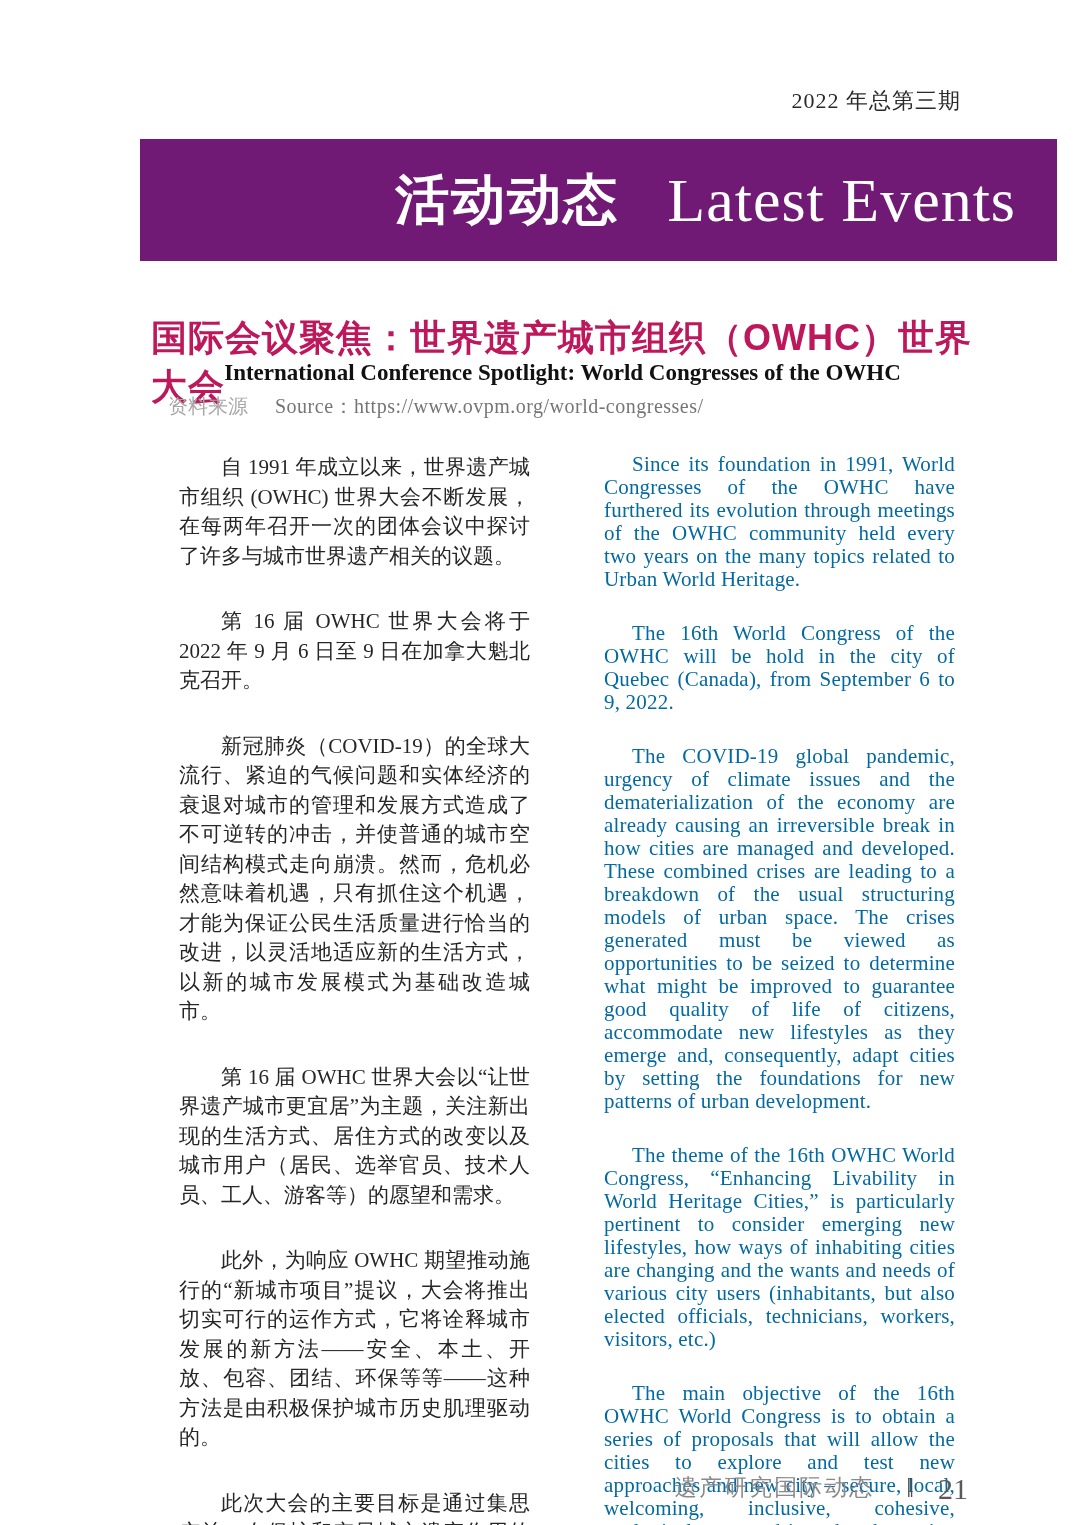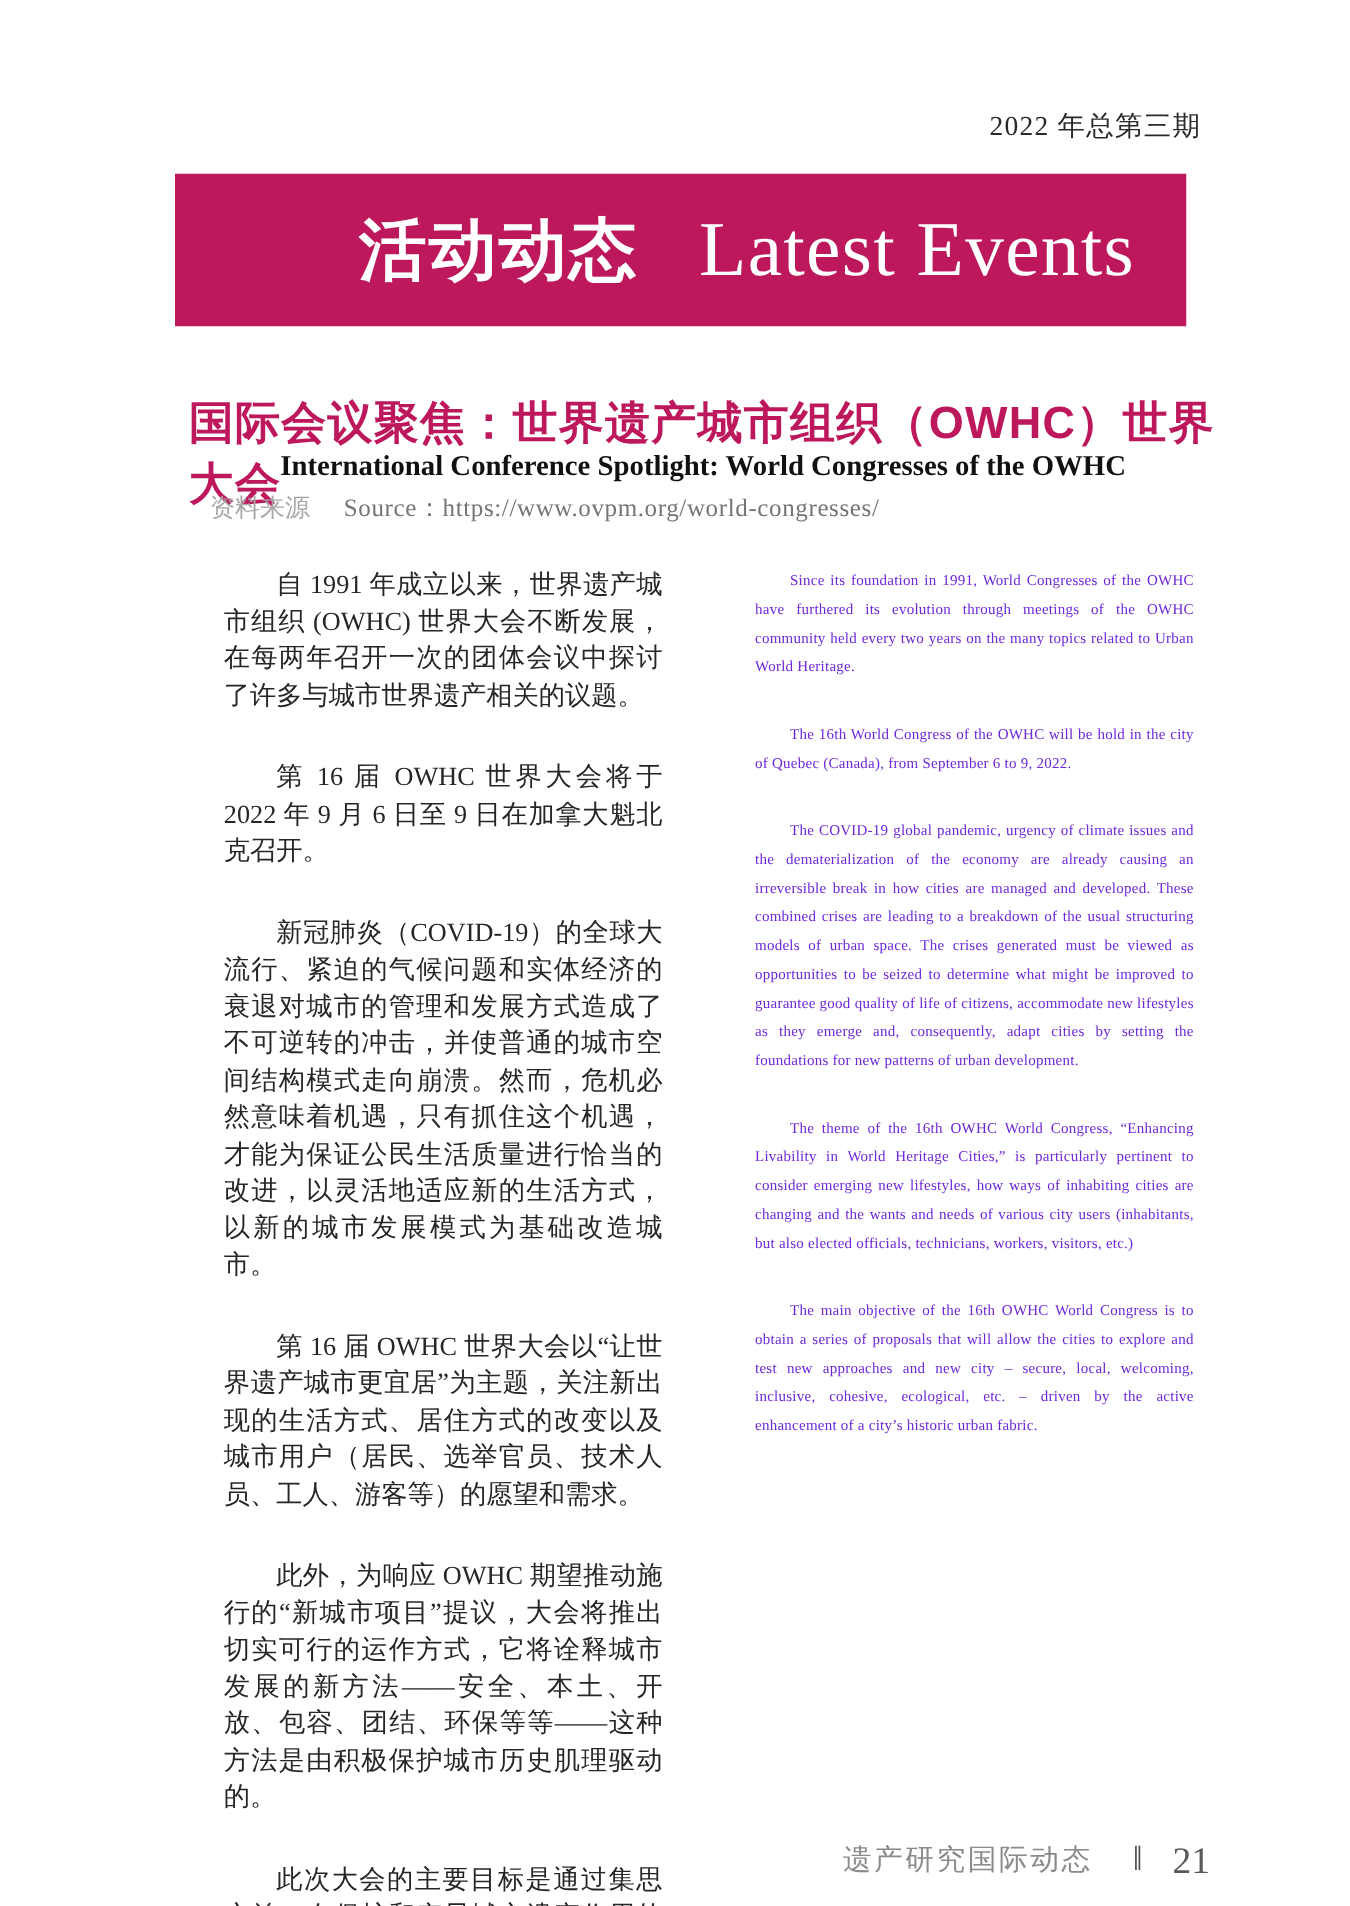--- a/index.html
+++ b/index.html
@@ -18,23 +18,23 @@
     top:53px;
     right:130px;
     font-size:22px;
     letter-spacing:1px;
     color:#2a2a2a;
   }
   .banner {
     position:absolute;
     left:118px;
     top:117px;
-    width:809px;
+    width:917px;
     height:122px;
-    background:#be185d;
+    background:#701a75;
     display:flex;
     align-items:center;
     justify-content:flex-end;
     padding-right:30px;
     color:#ffffff;
   }
   .banner-zh {
     font-size:54px;
     font-weight:700;
     letter-spacing:2px;
@@ -87,27 +87,27 @@
   .col { width:406px; }
   .col-zh p {
     font-size:21px;
     line-height:29.5px;
     text-align:justify;
     text-indent:2em;
     margin:0 0 14px 0;
     color:#262626;
   }
   .col-en p {
-    font-size:12px;
+    font-size:21px;
     line-height:23px;
     text-align:justify;
     text-indent:28px;
     margin:0 0 9px 0;
     letter-spacing:0.2px;
-    color:#6d28d9;
+    color:#0369a1;
   }
   .page-footer {
     position:absolute;
     top:1428px;
     right:112px;
     display:flex;
     align-items:flex-start;
   }
   .footer-journal {
     font-size:23px;

